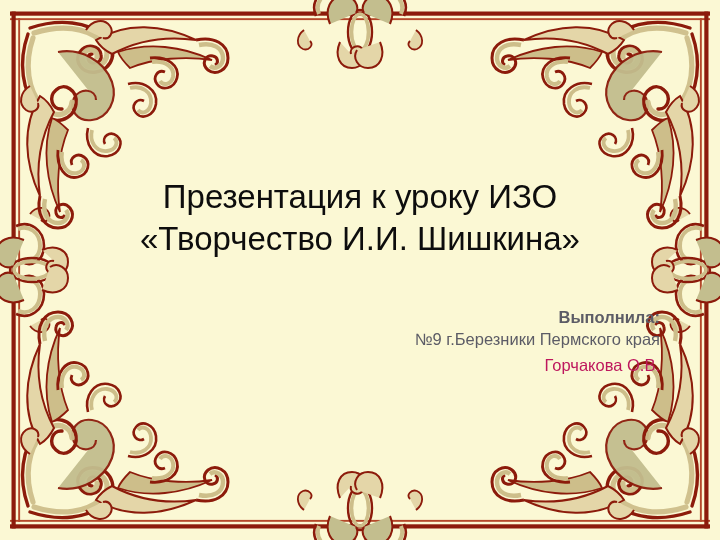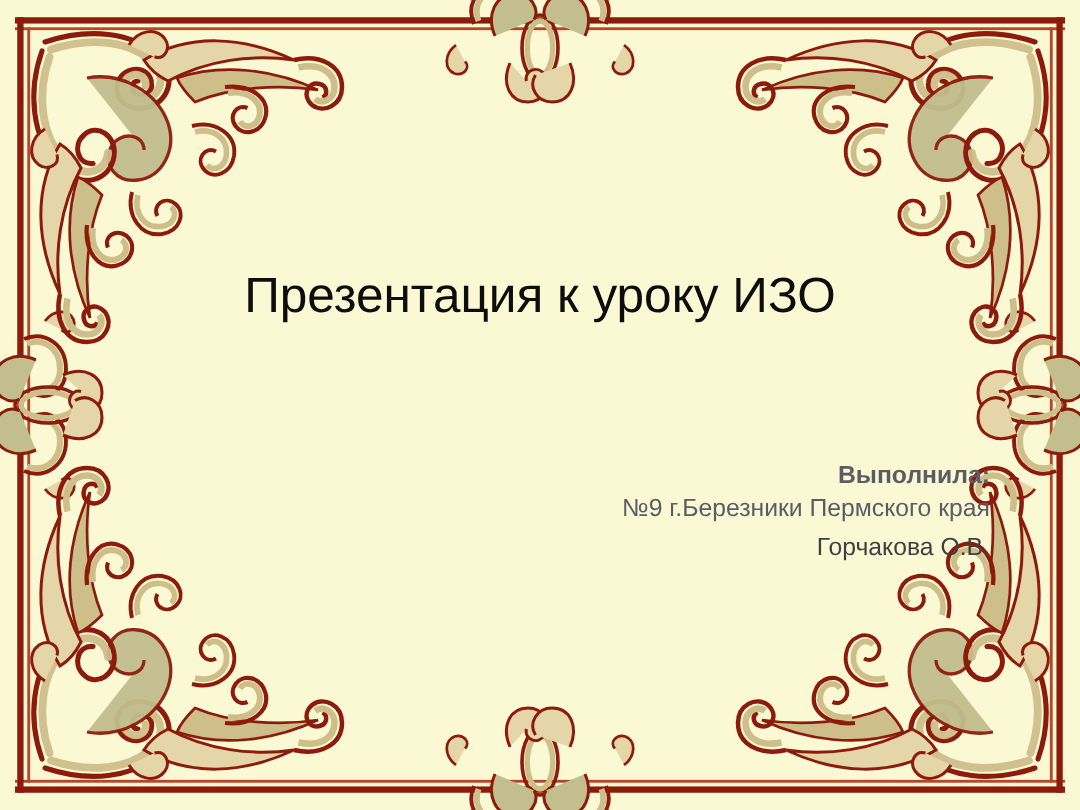--- a/index.html
+++ b/index.html
@@ -204,23 +204,24 @@
     </g>
     <g>
       <use href="#corner-orn" transform="translate(720,540) scale(-1,-1)"></use>
     </g>
   </svg>
 
   <div class="content">
 
     <div id="title-block">
       <div class="title-line" style="color: rgb(13, 13, 13);">Презентация к уроку ИЗО</div>
+      <div class="title-line" style="color: rgb(13, 13, 13);">«Творчество И.И. Шишкина»</div>
     </div>
 
     <div id="subtitle-block">
       <div class="sub-line bold" style="color: rgb(92, 92, 102);">Выполнила:</div>
       <div class="sub-line small" style="color: rgb(92, 92, 102);">№9 г.Березники Пермского края</div>
       <div class="sub-gap"></div>
-      <div class="sub-line small" style="color: #404040;">Горчакова О.В.</div>
+      <div class="sub-line small" style="color: #be185d;">Горчакова О.В.</div>
     </div>
 
   </div>
 </div>
 
 </body></html>

